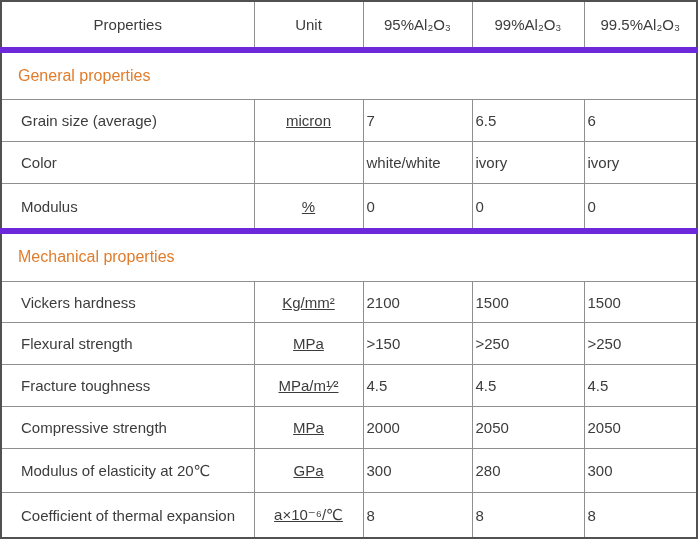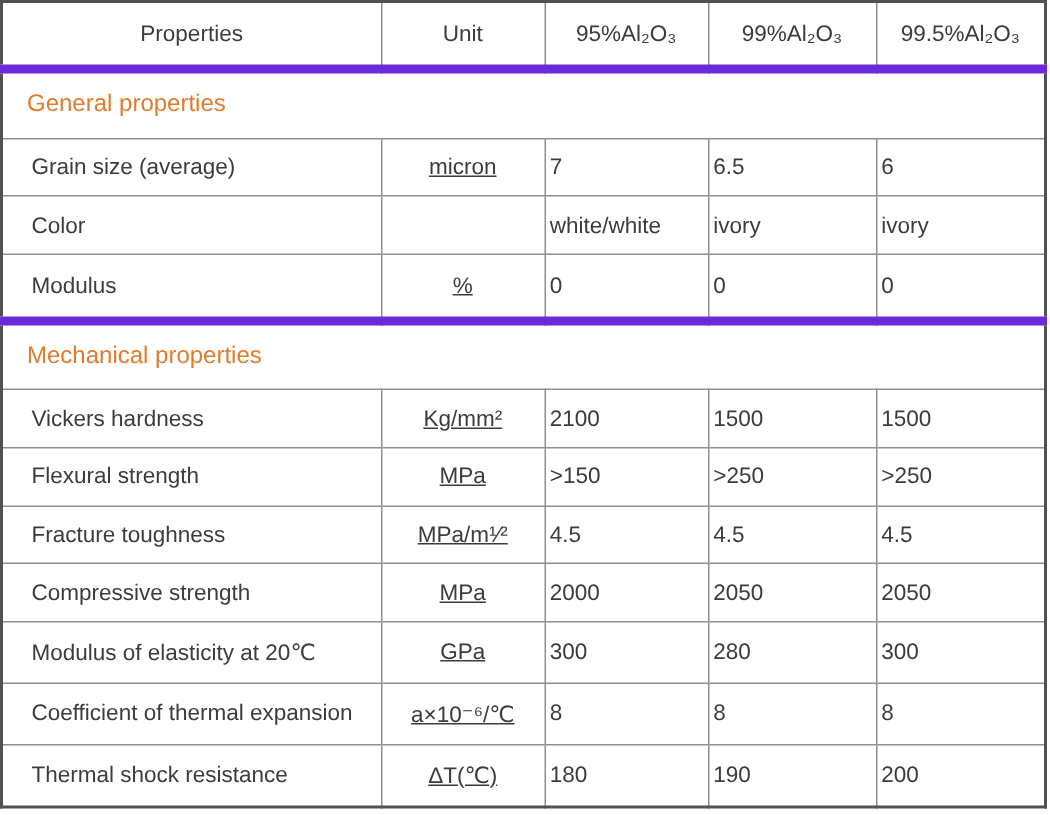--- a/index.html
+++ b/index.html
@@ -115,21 +115,14 @@
       <td class="val">300</td>
     </tr>
 
     <tr>
       <td class="prop">Coefficient of thermal expansion</td>
       <td class="unit">a×10⁻⁶/℃</td>
       <td class="val">8</td>
       <td class="val">8</td>
       <td class="val">8</td>
     </tr>
-    <tr>
-      <td class="prop">Thermal shock resistance</td>
-      <td class="unit">ΔT(℃)</td>
-      <td class="val">180</td>
-      <td class="val">190</td>
-      <td class="val">200</td>
-    </tr>
   </tbody>
 </table>
 
 </body></html>

